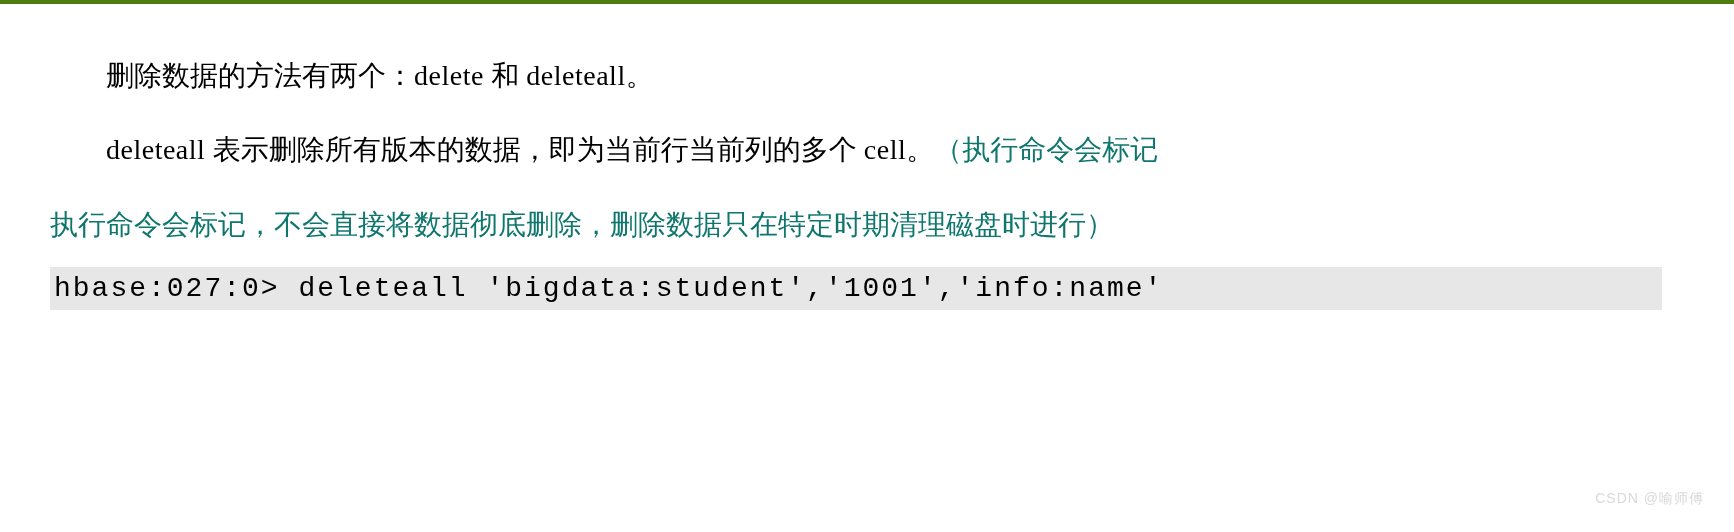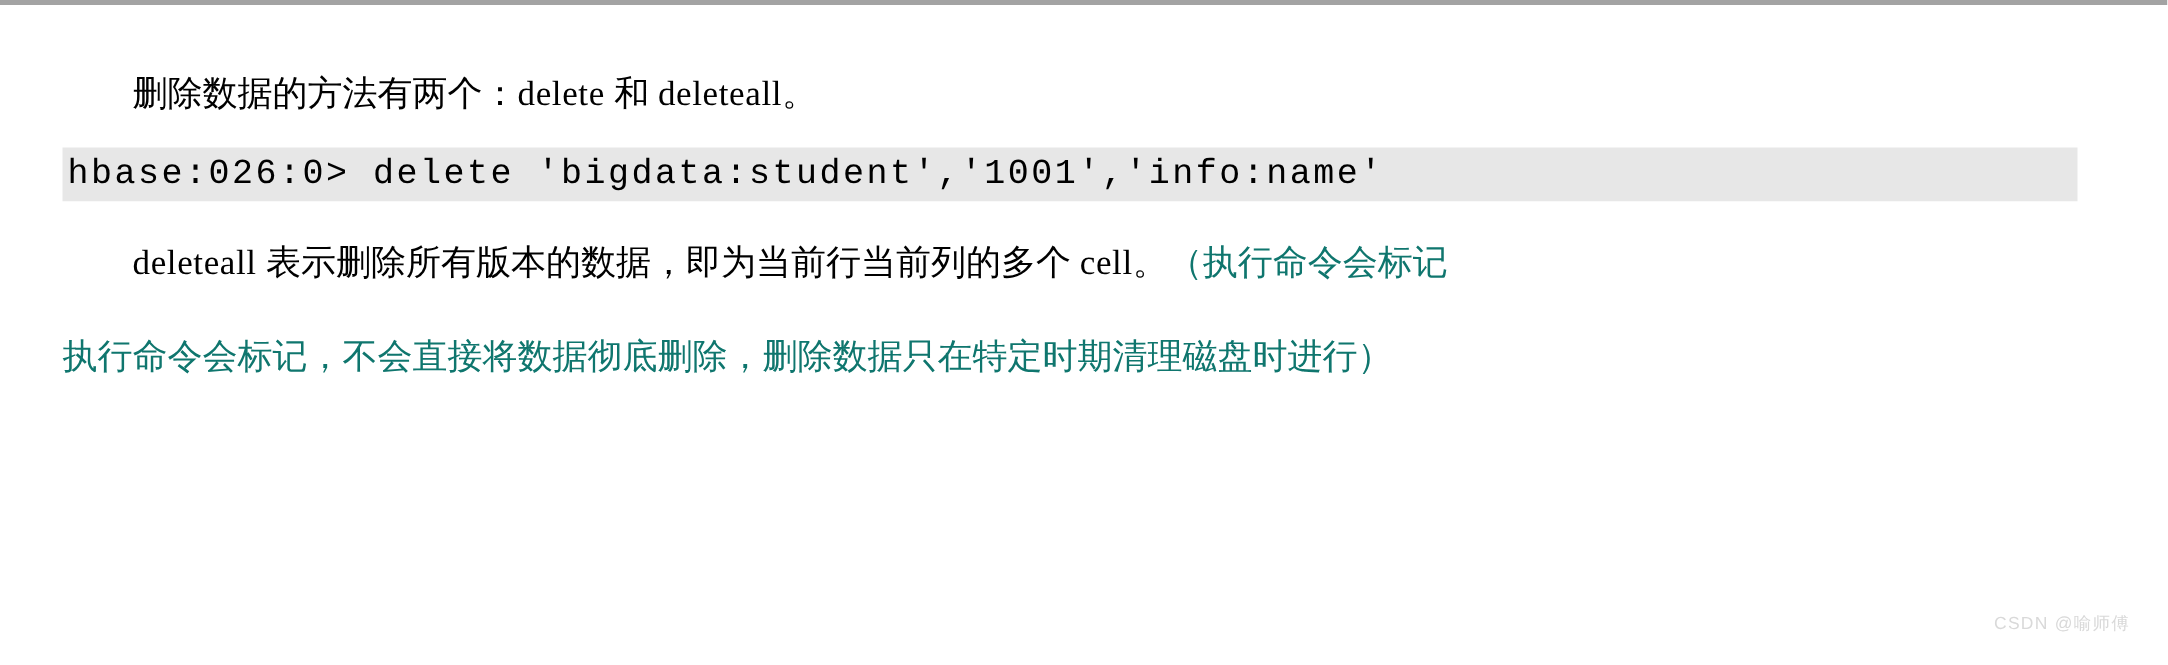--- a/index.html
+++ b/index.html
@@ -3,21 +3,21 @@
   <meta charset="utf-8">
   <style>
     body {
       margin: 0;
       padding: 0;
       font-family: "SimSun", "宋体", serif;
       background: #ffffff;
       width: 1734px;
     }
     .page {
-      border-top: 4px solid #a3a3a3;
+      border-top: 4px solid #4d7c0f;
       padding-top: 40px;
       padding-left: 50px;
       padding-right: 72px;
     }
     .para {
       font-size: 28px;
       line-height: 2.3;
       color: #000;
       text-indent: 2em;
       margin: 0 0 10px 0;
@@ -53,25 +53,25 @@
 </head>
 <body>
 
 <div class="page">
 
   <p class="para">
     <span>删除数据的方法有两个：</span><span class="latin">delete </span><span>和 </span><span class="latin">deleteall</span><span>。</span>
   </p>
 
 
-  <div class="code-block">hbase:026:0&gt; delete 'bigdata:student','1001','info:name'</div>
 
   <p class="para">
     <span class="latin">deleteall </span><span>表示删除所有版本的数据，即为当前行当前列的多个 </span><span class="latin">cell</span><span>。</span><span class="red">（执行命令会标记</span>
   </p>
   <p class="para" style="text-indent:0">
     <span class="red">执行命令会标记，不会直接将数据彻底删除，删除数据只在特定时期清理磁盘时进行）</span>
   </p>
 
+  <div class="code-block">hbase:027:0&gt; deleteall 'bigdata:student','1001','info:name'</div>
 
 </div>
 
 <div class="watermark" style="top:490px">CSDN @喻师傅</div>
 
 </body></html>

